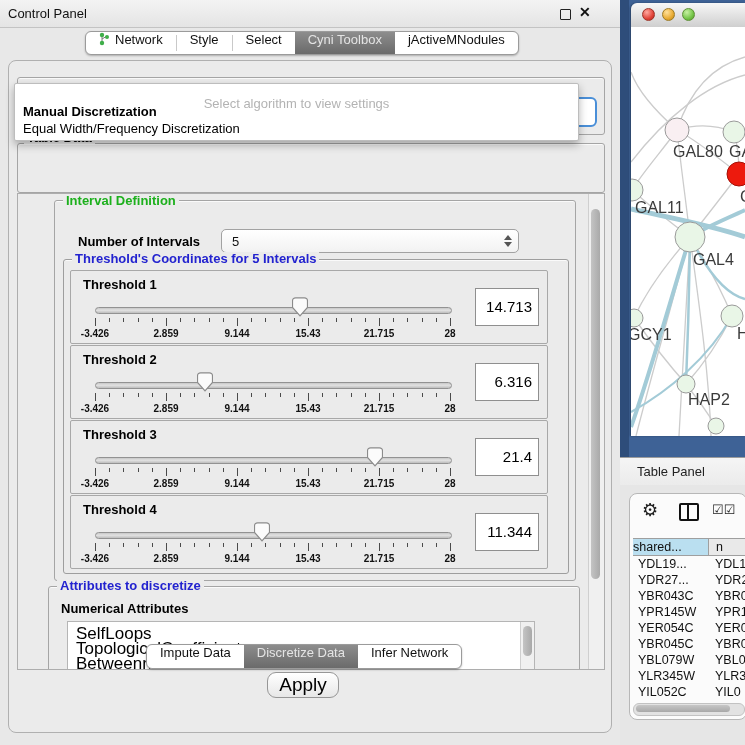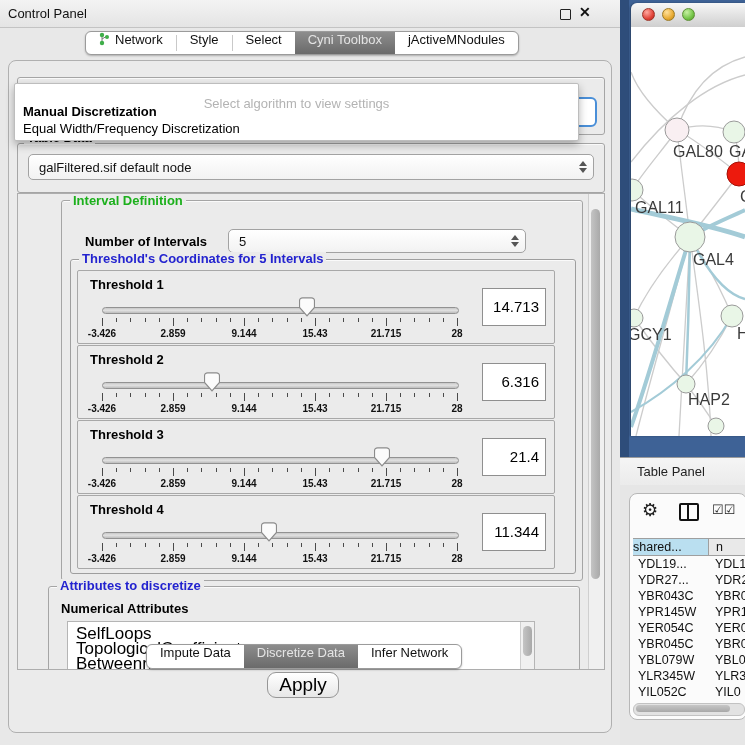--- a/index.html
+++ b/index.html
@@ -169,32 +169,25 @@
     <div id="combo-fragment" class="abs"></div>
 
     <div id="algo-popup" class="abs">
       <div id="algo-prompt">Select algorithm to view settings</div>
       <div id="algo-opt-0" class="algo-opt">Manual Discretization</div>
       <div id="algo-opt-1" class="algo-opt">Equal Width/Frequency Discretization</div>
     </div>
 
     <div class="groupbox" style="left:8px;top:82px;width:586px;height:48px;">
       <span class="grouptitle" style="left:6px;top:-13px;color:#000;">Table Data</span>
-      <div class="combo" style="left:10px;top:10px;width:566px;height:26px;">
-        <span>galFiltered.sif default node</span>
-        <span class="stepper">
-            <i class="up"></i>
-            <i class="dn"></i>
-          </span>
-      </div>
     </div>
 
     <div id="scroll-panel" class="abs">
 
-      <div class="groupbox" style="left:43px;top:6px;width:520px;height:379px;">
+      <div class="groupbox" style="left:36px;top:6px;width:520px;height:379px;">
         <span class="grouptitle" style="left:8px;top:-7px;color:#1cb01c;">Interval Definition</span>
 
         <span style="position:absolute;left:23px;top:33px;font-size:13px;font-weight:bold;color:#000;">Number of Intervals</span>
         <div class="combo" style="left:166px;top:28px;width:298px;height:24px;">
           <span>5</span>
           <span class="stepper">
               <i class="up"></i>
               <i class="dn"></i>
             </span>
         </div>

